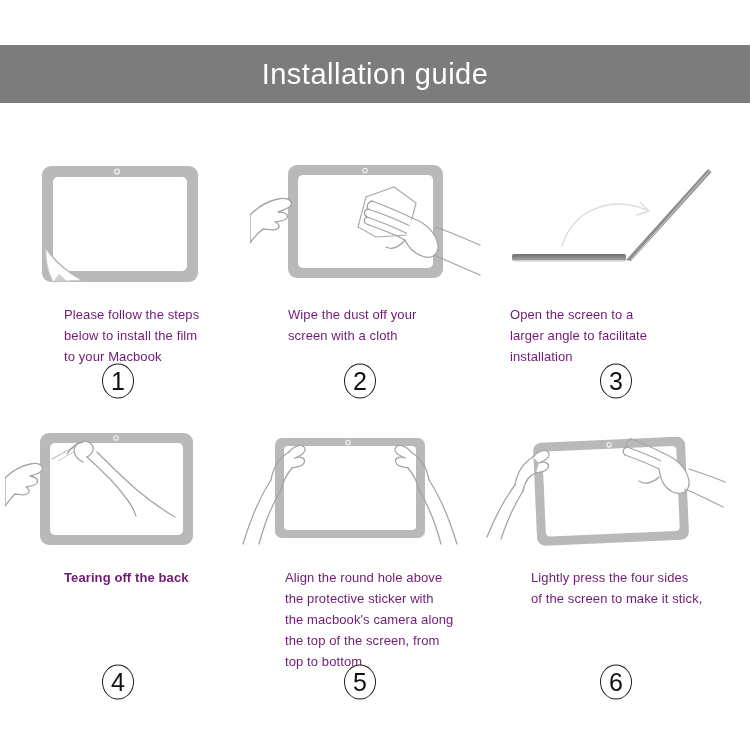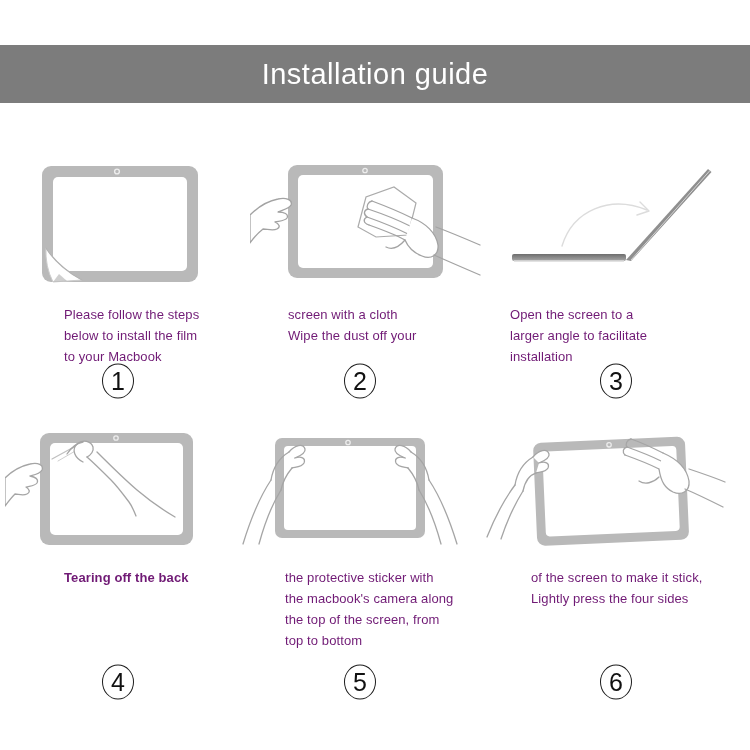--- a/index.html
+++ b/index.html
@@ -185,40 +185,41 @@
       <path d="M200,64 C214,70 226,76 238,82"></path>
     </g>
   </svg>
 
   <p class="caption cap-1">
     <span>Please follow the steps</span>
     <span>below to install the film</span>
     <span>to your Macbook</span>
   </p>
   <p class="caption cap-2">
+    <span>Wipe the dust off your</span>
     <span>screen with a cloth</span>
-    <span>Wipe the dust off your</span>
   </p>
   <p class="caption cap-3">
     <span>Open the screen to a</span>
     <span>larger angle to facilitate</span>
     <span>installation</span>
   </p>
   <p class="caption cap-4">
     <span>Tearing off the back</span>
   </p>
   <p class="caption cap-5">
+    <span>Align the round hole above</span>
     <span>the protective sticker with</span>
     <span>the macbook's camera along</span>
     <span>the top of the screen, from</span>
     <span>top to bottom</span>
   </p>
   <p class="caption cap-6">
+    <span>Lightly press the four sides</span>
     <span>of the screen to make it stick,</span>
-    <span>Lightly press the four sides</span>
   </p>
 
   <div class="numbadge num-1">
     <span>1</span>
   </div>
   <div class="numbadge num-2">
     <span>2</span>
   </div>
   <div class="numbadge num-3">
     <span>3</span>

